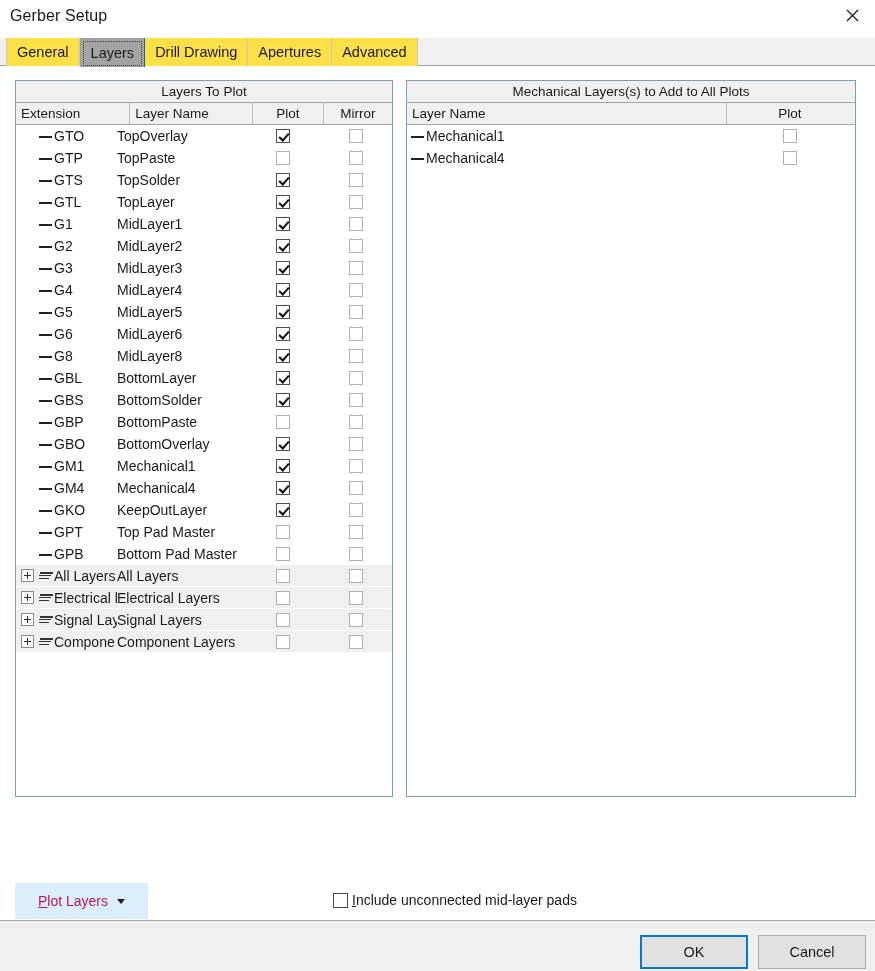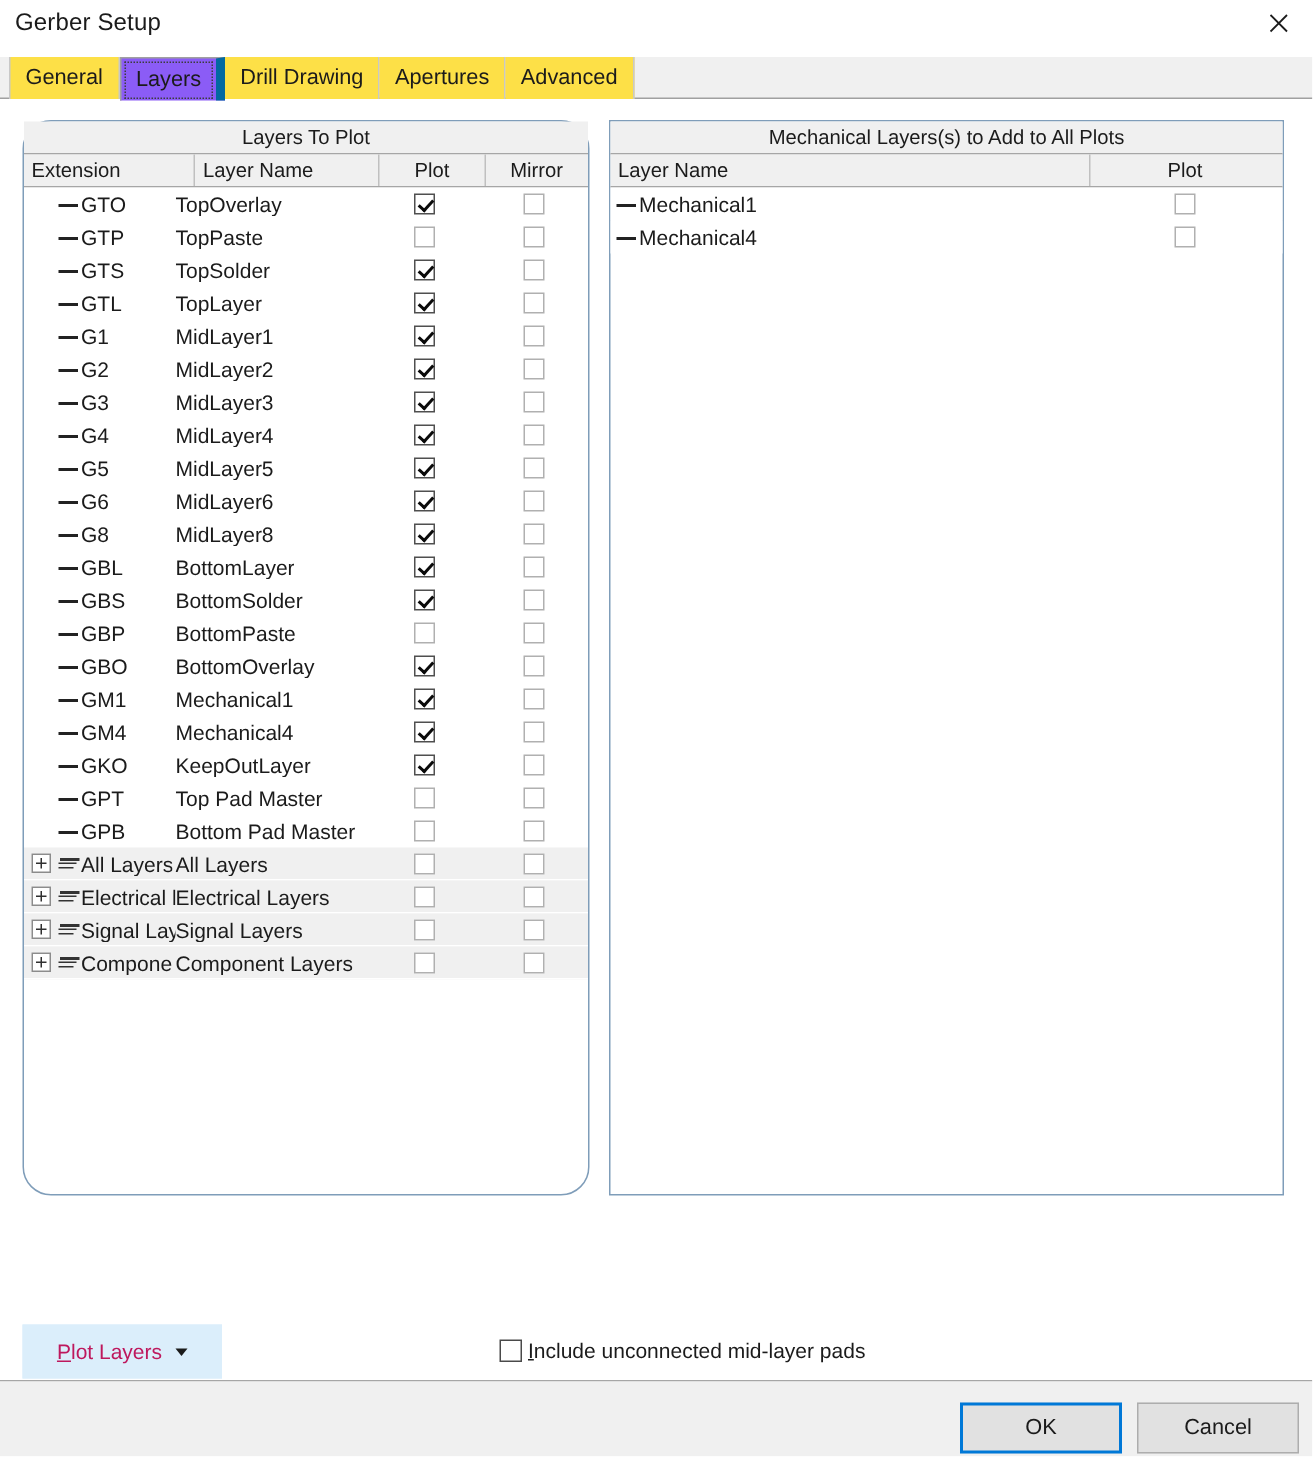--- a/index.html
+++ b/index.html
@@ -49,23 +49,23 @@
     height: 28px;
     padding: 0 10px;
     display: flex; align-items: center;
     font-size: 14.5px; color: #1b1b1b;
     border-right: 1px solid #c8c8c8;
     background: #fde047;
     white-space: nowrap;
   }
   .tab:first-child { border-left: 1px solid #c8c8c8; }
   .tab.selected {
-    background: #8b5cf6;
+    background: #a3a3a3;
     border-left: 1px solid #a0a0a0;
-    border-right: 6px solid #0369a1;
+    border-right: 1px solid #0369a1;
     border-top: 1px solid #a0a0a0;
     z-index: 3;
     height: 29px;
   }
   .tab.selected .tab-focus {
     position: absolute; left: 2px; top: 2px; right: 2px; bottom: 1px;
     border: 1px dotted #3c3c3c;
     pointer-events: none;
   }
 
@@ -76,21 +76,21 @@
     background: #ffffff;
     border-top: 0;
   }
 
   
   .panel {
     position: absolute;
     background: #ffffff;
     border: 1px solid #7f9db9;
   }
-  .panel-left  { left: 15px;  top: 14px; width: 378px; height: 717px; border-radius: 19px; }
+  .panel-left  { left: 15px;  top: 14px; width: 378px; height: 717px; }
   .panel-right { left: 406px; top: 14px; width: 450px; height: 717px; }
 
   .panel-caption {
     height: 22px;
     background: #f0f0f0;
     border-bottom: 1px solid #a6a6a6;
     display: flex; align-items: center; justify-content: center;
     font-size: 13.5px; color: #1b1b1b;
   }
   .col-header {

